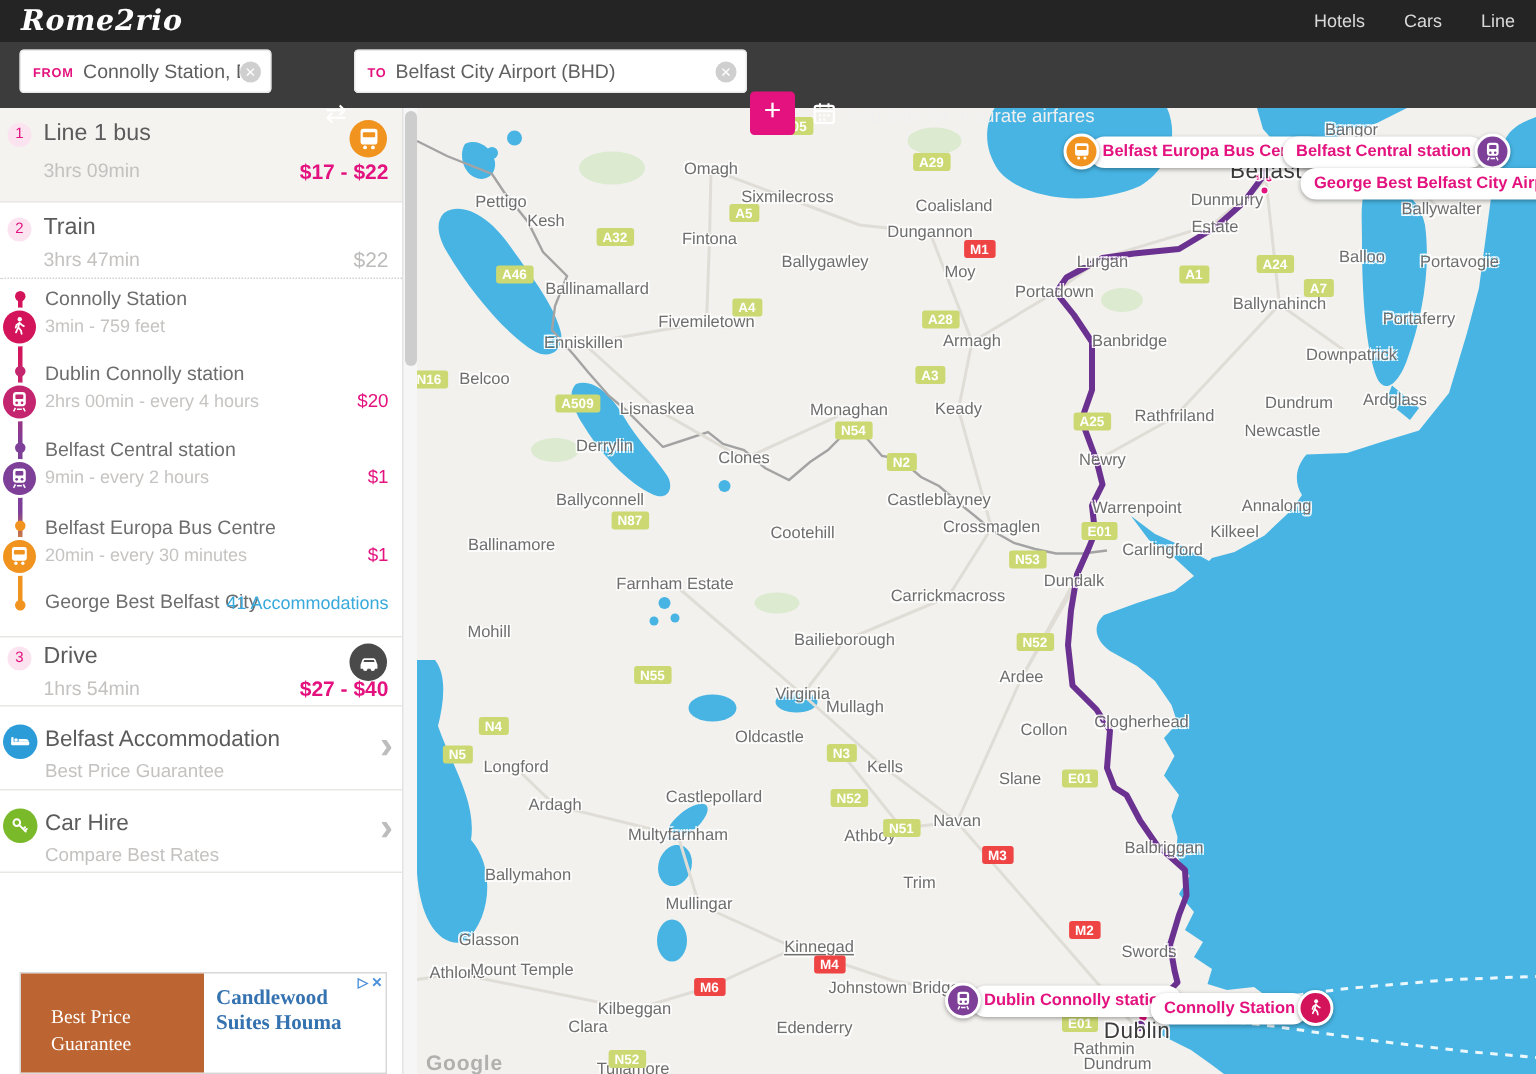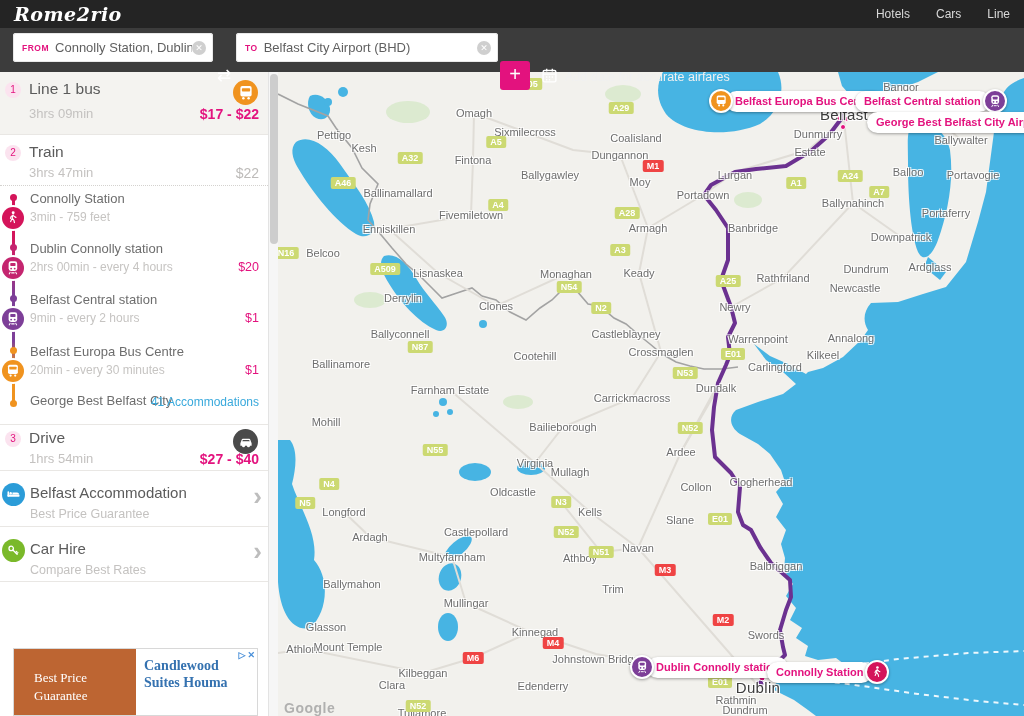--- a/index.html
+++ b/index.html
@@ -76,21 +76,21 @@
 <div id="topbar">
   <div id="logo">Rome2rio</div>
   <div id="nav">
     <span>Hotels</span>
     <span>Cars</span>
     <span>Line</span>
   </div>
 </div>
 
 <div id="searchbar">
-  <div class="sinput" style="left:13px;width:200px">
+  <div class="sinput" style="left:13px;width:168px">
     <span class="tag">FROM</span>
     <input value="Connolly Station, Dublin, Ireland" style="">
     <span class="clear">✕</span>
   </div>
   <div id="swap"></div>
   <div class="sinput" style="left:236px;width:262px">
     <span class="tag">TO</span>
     <input value="Belfast City Airport (BHD)" style="">
     <span class="clear">✕</span>
   </div>
@@ -357,21 +357,21 @@
       <span class="town" style="left: 292px; top: 400px;">Mullagh</span>
       <span class="town" style="left: 418px; top: 415px;">Collon</span>
       <span class="town" style="left: 483px; top: 410px;">Clogherhead</span>
       <span class="town" style="left: 312px; top: 440px;">Kells</span>
       <span class="town" style="left: 402px; top: 448px;">Slane</span>
       <span class="town" style="left: 360px; top: 476px;">Navan</span>
       <span class="town" style="left: 302px; top: 486px;">Athboy</span>
       <span class="town" style="left: 335px; top: 517px;">Trim</span>
       <span class="town" style="left: 498px; top: 494px;">Balbriggan</span>
       <span class="town" style="left: 488px; top: 563px;">Swords</span>
-      <span class="town" style="left: 257px; top: 560px;">Kinnegad</span>
+      <span class="town" style="left: 268px; top: 560px; text-decoration: underline;">Kinnegad</span>
       <span class="town" style="left: 318px; top: 587px;">Johnstown Bridge</span>
       <span class="town" style="left: 257px; top: 391px;">Virginia</span>
       <span class="town" style="left: 235px; top: 420px;">Oldcastle</span>
       <span class="town" style="left: 66px; top: 440px;">Longford</span>
       <span class="town" style="left: 92px; top: 465px;">Ardagh</span>
       <span class="town" style="left: 198px; top: 460px;">Castlepollard</span>
       <span class="town" style="left: 174px; top: 485px;">Multyfarnham</span>
       <span class="town" style="left: 74px; top: 512px;">Ballymahon</span>
       <span class="town" style="left: 188px; top: 531px;">Mullingar</span>
       <span class="town" style="left: 48px; top: 555px;">Glasson</span>

